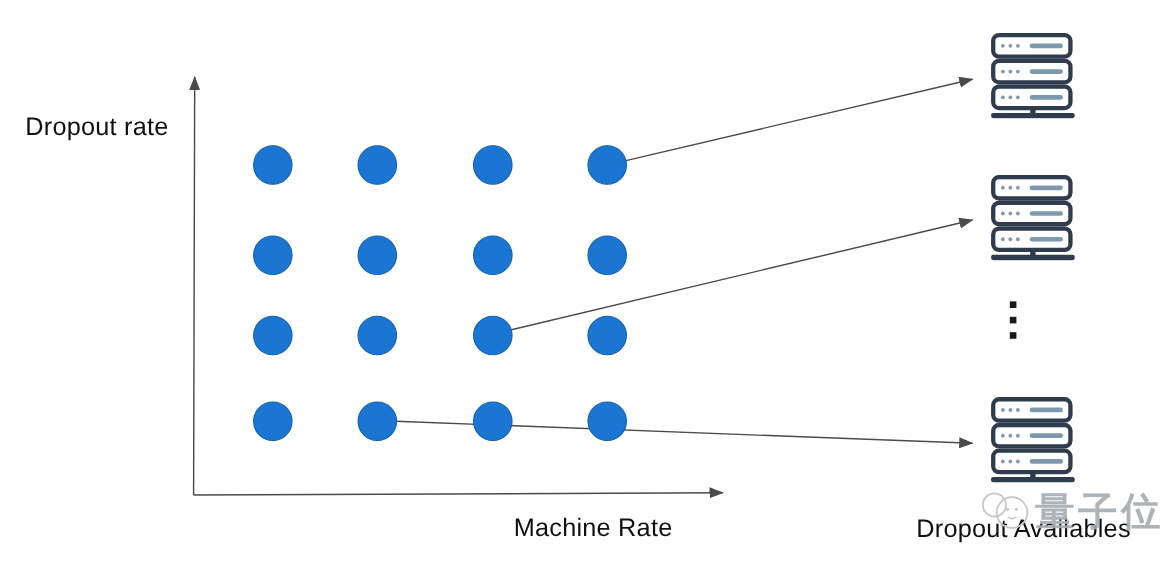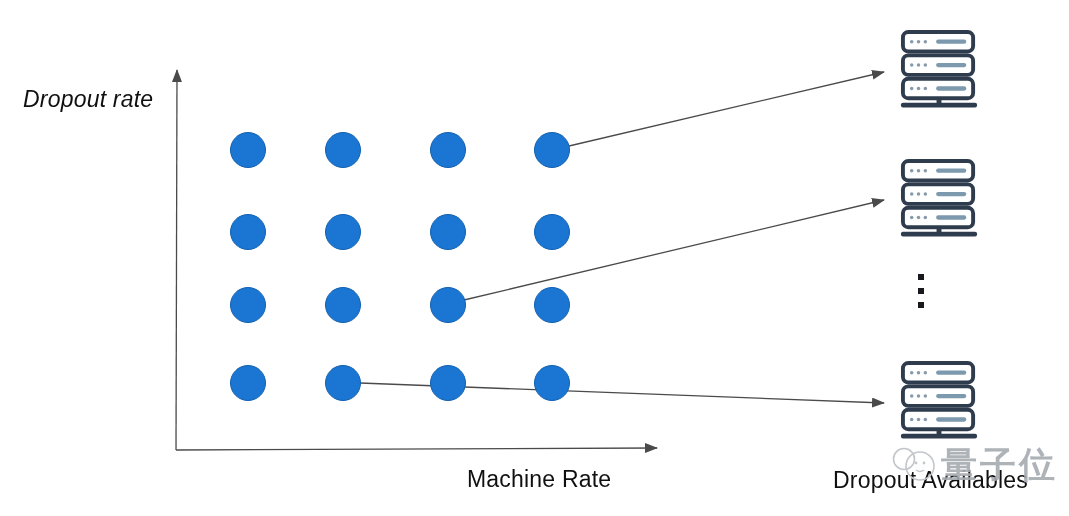--- a/index.html
+++ b/index.html
@@ -2,21 +2,21 @@
 <html><head>
 <meta charset="utf-8">
 <style>
   html,body{margin:0;padding:0;background:#fff;}
   .stage{
     position:relative;width:1069px;height:516px;background:#ffffff;overflow:hidden;
     font-family:"Liberation Sans",sans-serif;color:#111;
   }
   #lines{position:absolute;left:0;top:0;width:1069px;height:516px;}
   .lbl{position:absolute;font-size:23px;white-space:nowrap;letter-spacing:.2px;color:#101010;}
-  .lbl-y{left:23px;top:86px;font-style:italic;}
+  .lbl-y{left:23px;top:102px;}
   .lbl-x{left:467px;top:466px;}
   .lbl-machines{left:833px;top:467px;}
   .dot{position:absolute;border-radius:50%;box-sizing:border-box;}
   .server{position:absolute;line-height:0;}
   .more{position:absolute;left:918px;top:274px;display:flex;flex-direction:column;gap:8px;}
   .more .sq{width:6px;height:6px;background:#17191c;}
   .watermark{position:absolute;left:889px;top:441px;display:flex;align-items:flex-start;pointer-events:none;}
   .wm-text{font-size:36px;line-height:1.1;color:#a6abb1;letter-spacing:3px;margin-top:4px;opacity:.9;font-weight:bold;}
 </style>
 </head>

